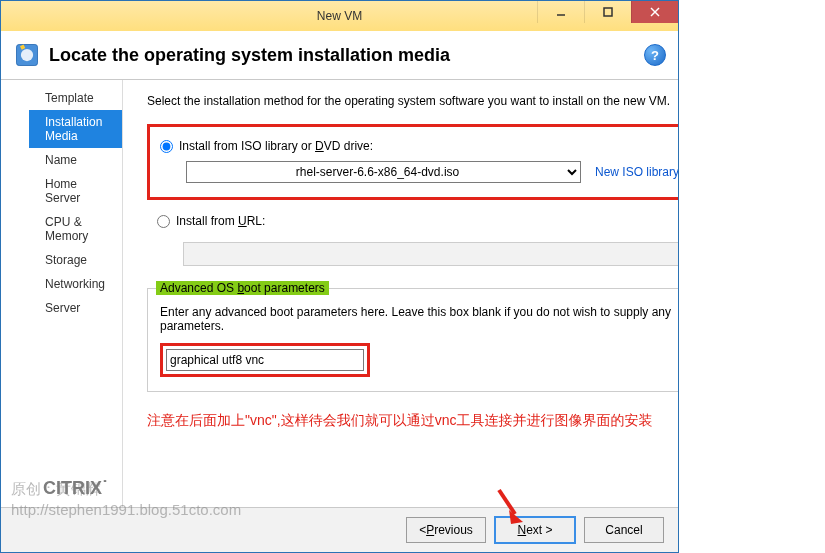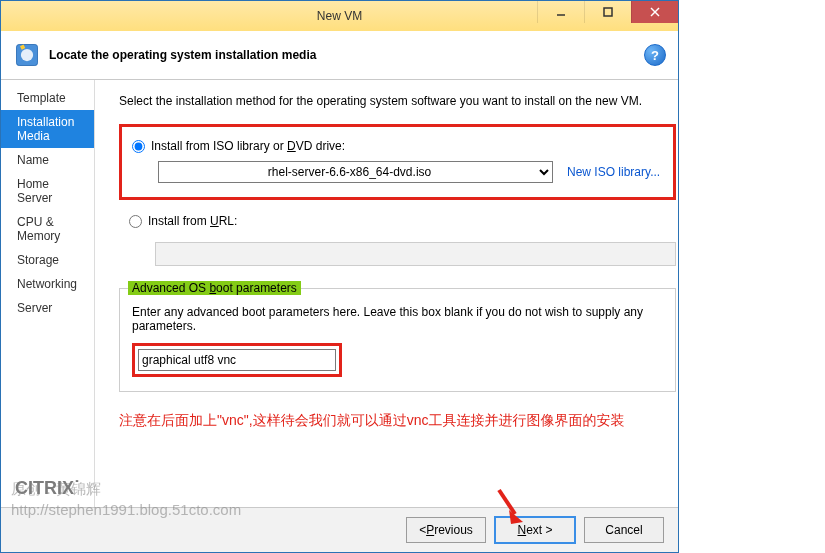--- a/index.html
+++ b/index.html
@@ -9,25 +9,25 @@
   .title-text{flex:1;text-align:center;font-size:12px;color:#333;}
   .winbtns{position:absolute;right:0;top:0;height:30px;display:flex;}
   .winbtn{width:46px;height:22px;display:flex;align-items:center;justify-content:center;font-size:13px;color:#333;border-left:1px solid rgba(0,0,0,0.1);}
   .winbtn.min{}
   .winbtn.max{}
   .winbtn.close{background:#c75050;color:#fff;width:46px;height:22px;}
   .winbtn svg{display:block;}
   
   .header{height:48px;border-bottom:1px solid #c9c9c9;padding:0 12px;display:flex;align-items:center;background:#fff;}
   .header-icon{width:28px;height:28px;margin-right:8px;}
-  .header-title{font-weight:bold;font-size:12px;color:#000;}
+  .header-title{font-weight:bold;font-size:18px;color:#000;}
   .help-icon{margin-left:auto;width:20px;height:20px;border-radius:50%;background:radial-gradient(circle at 30% 30%,#6db5f6,#1b6ac9);color:#fff;display:flex;align-items:center;justify-content:center;font-weight:bold;font-size:13px;border:1px solid #1b6ac9;}
   
   .body{flex:1;display:flex;min-height:0;}
-  .sidebar{width:200px;border-right:1px solid #dcdcdc;padding-top:6px;display:flex;flex-direction:column;}
+  .sidebar{width:200px;border-right:1px solid #dcdcdc;padding-top:6px;display:flex;flex-direction:column;margin-left:28px;}
   .step{padding:5px 16px;font-size:12px;color:#333;cursor:default;}
   .step.active{background:#1f83e0;color:#fff;}
   .citrix{margin-top:auto;padding:8px 14px;font-family:Arial,sans-serif;font-weight:bold;color:#7c7c7c;font-size:18px;letter-spacing:0;}
   .citrix .dot{color:#7c7c7c;}
   
   .main{flex:1;padding:14px 33px 10px 24px;display:flex;flex-direction:column;position:relative;}
   .instruction{font-size:12px;color:#000;margin-bottom:16px;}
   .red-box{border:3px solid #e2231a;padding:8px 12px 14px 10px;margin-bottom:8px;}
   .radio-row{display:flex;align-items:center;margin-bottom:8px;margin-top:4px;}
   .radio-row input[type=radio]{margin:0 6px 0 0;}

